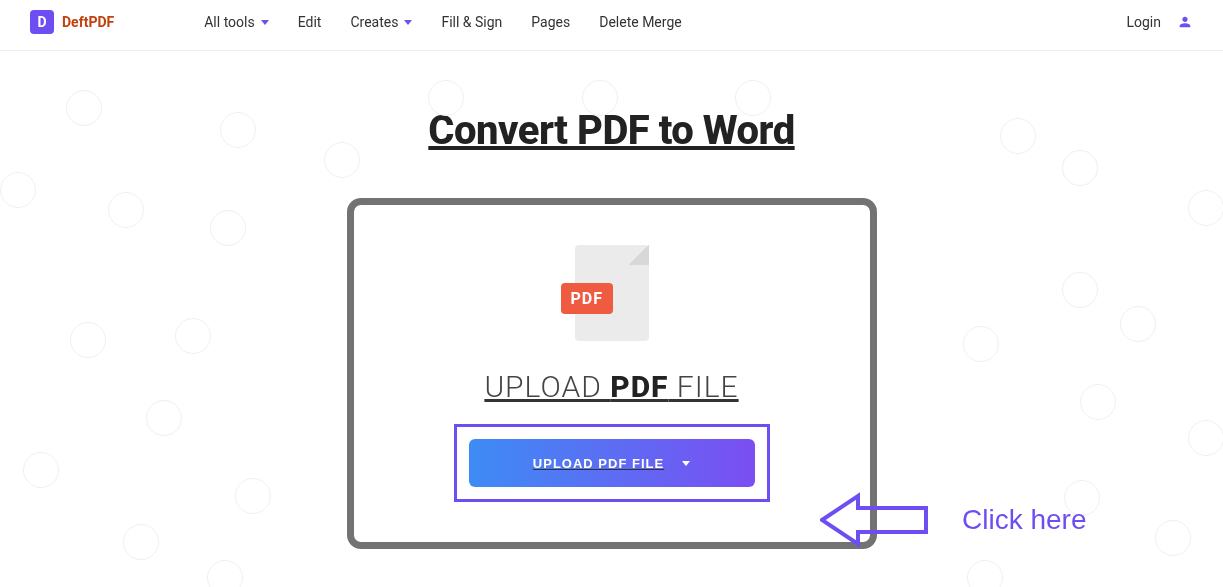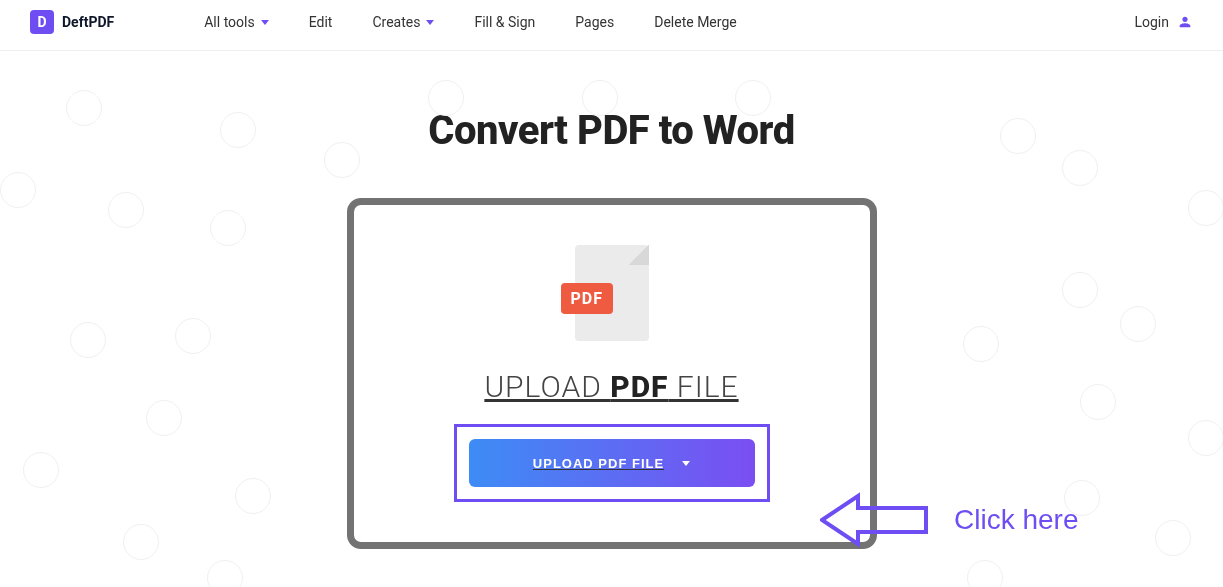--- a/index.html
+++ b/index.html
@@ -31,57 +31,58 @@
   height: 24px;
   background: #6e4ef2;
   border-radius: 4px;
   display: flex;
   align-items: center;
   justify-content: center;
   color: #fff;
   font-weight: 700;
   font-size: 14px;
 }
-.logo-text { font-weight: 700; font-size: 14px; color: #0f172a; }
-.nav { display: flex; gap: 40px; align-items: center; }
+.logo-text { font-weight: 700; font-size: 14px; color: #c2410c; }
+.nav { display: flex; gap: 29px; align-items: center; }
 .nav-item {
   font-size: 14px;
   color: #333;
   cursor: pointer;
   display: flex;
   align-items: center;
   gap: 6px;
 }
 .chevron {
   width: 0; height: 0;
   border-left: 4px solid transparent;
   border-right: 4px solid transparent;
   border-top: 5px solid #6e4ef2;
 }
 .login {
   margin-left: auto;
   display: flex;
   align-items: center;
-  gap: 8px;
+  gap: 16px;
   font-size: 14px;
   color: #333;
   cursor: pointer;
 }
 .user-icon { width: 16px; height: 16px; fill: #6e4ef2; }
 
 
 .hero {
   text-align: center;
   padding-top: 56px;
 }
 .hero h1 {
   font-size: 40px;
   font-weight: 800;
   color: #222;
   letter-spacing: -0.5px;
+  text-decoration: underline;
 }
 .hero p {
   margin-top: 18px;
   font-size: 23px;
   color: #444;
   font-weight: 400;
 }
 
 
 .card {
@@ -154,21 +155,21 @@
   border-top: 5px solid #fff;
 }
 
 
 .annotation {
   position: absolute;
   left: 820px;
   top: 490px;
   display: flex;
   align-items: center;
-  gap: 24px;
+  gap: 32px;
   justify-content: space-between;
 }
 .arrow-svg { width: 110px; height: 60px; }
 .click-text {
   font-size: 28px;
   color: #6e4ef2;
   font-weight: 400;
   font-family: Arial, sans-serif;
 }
 

